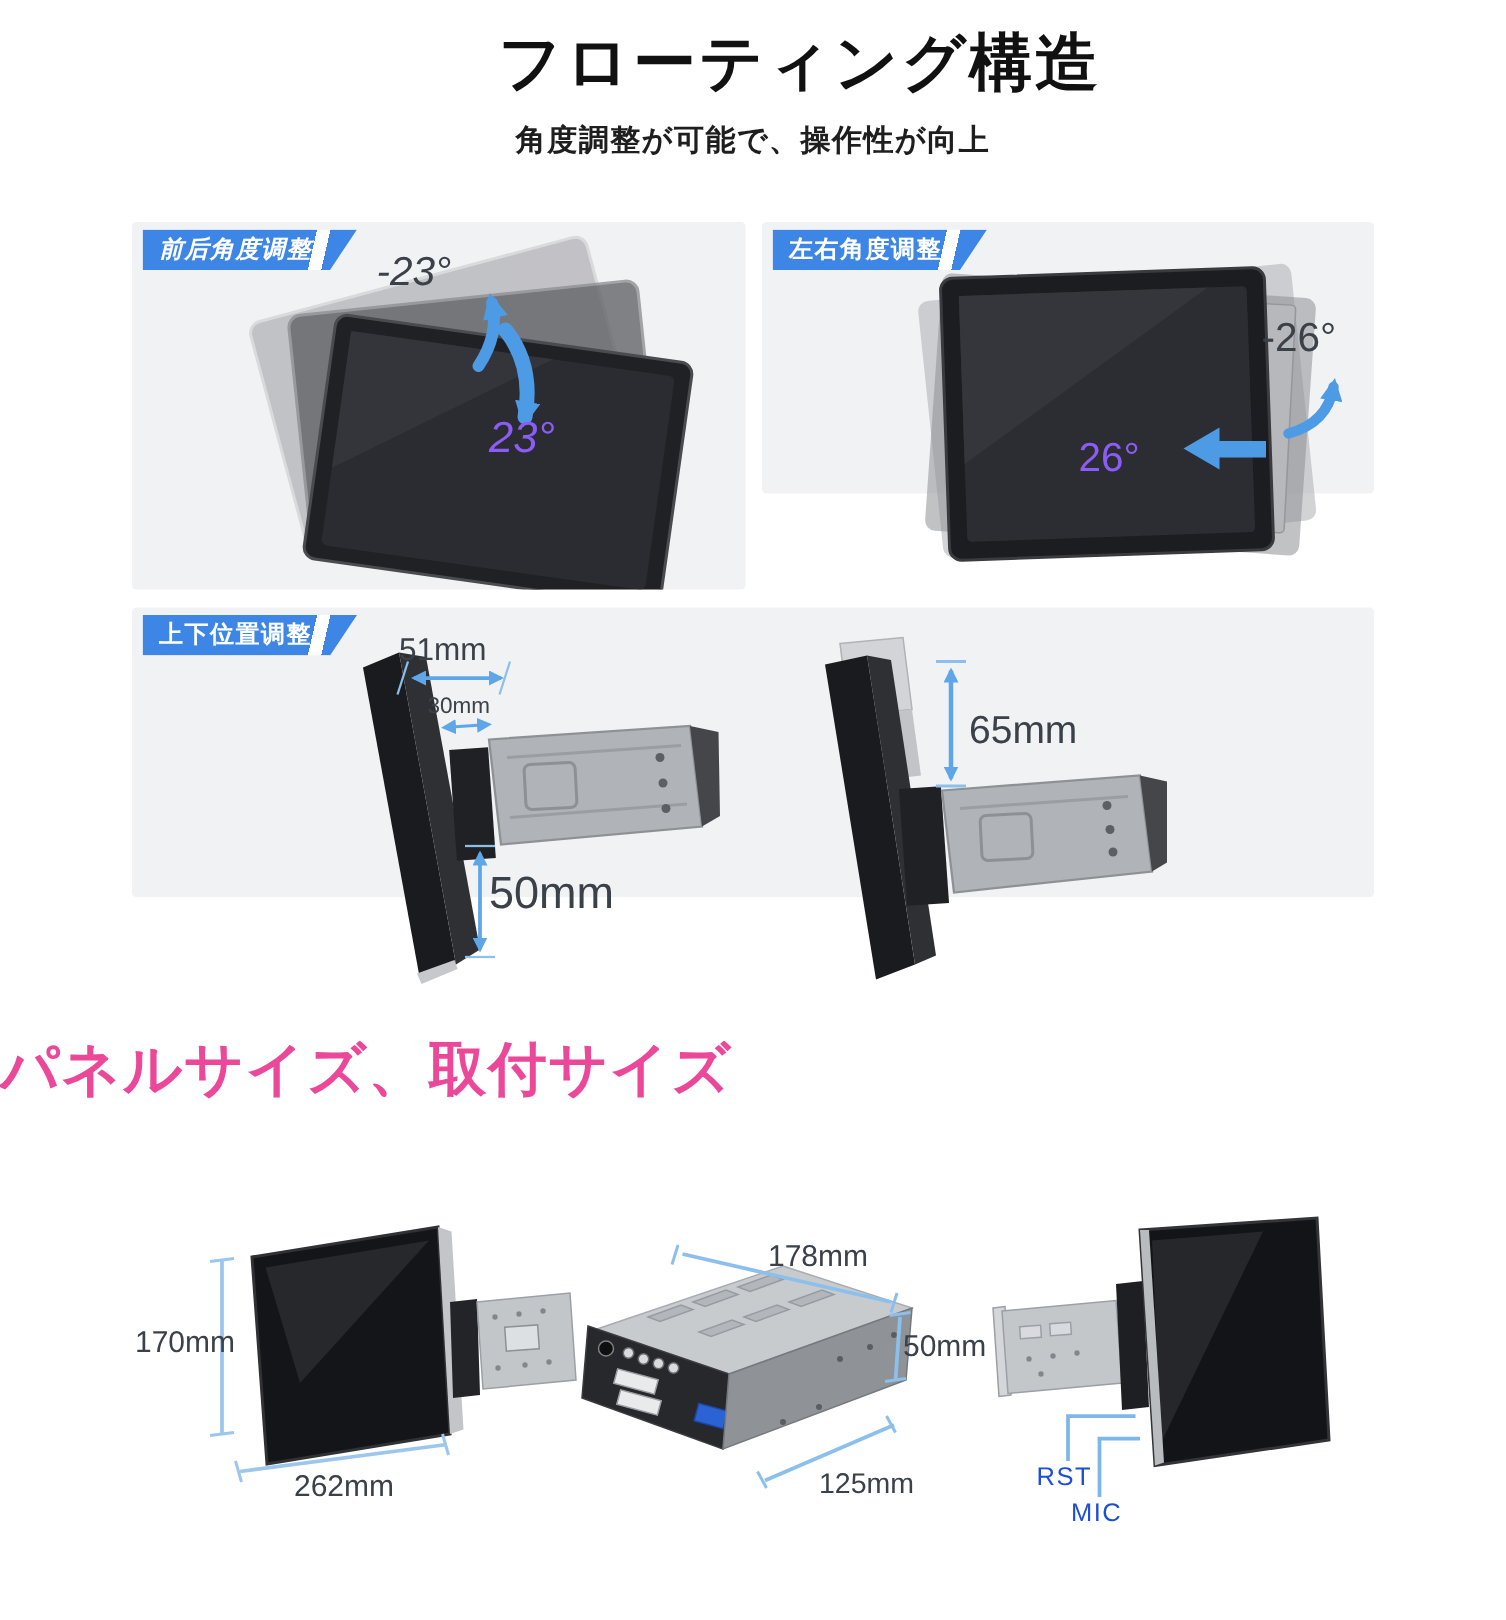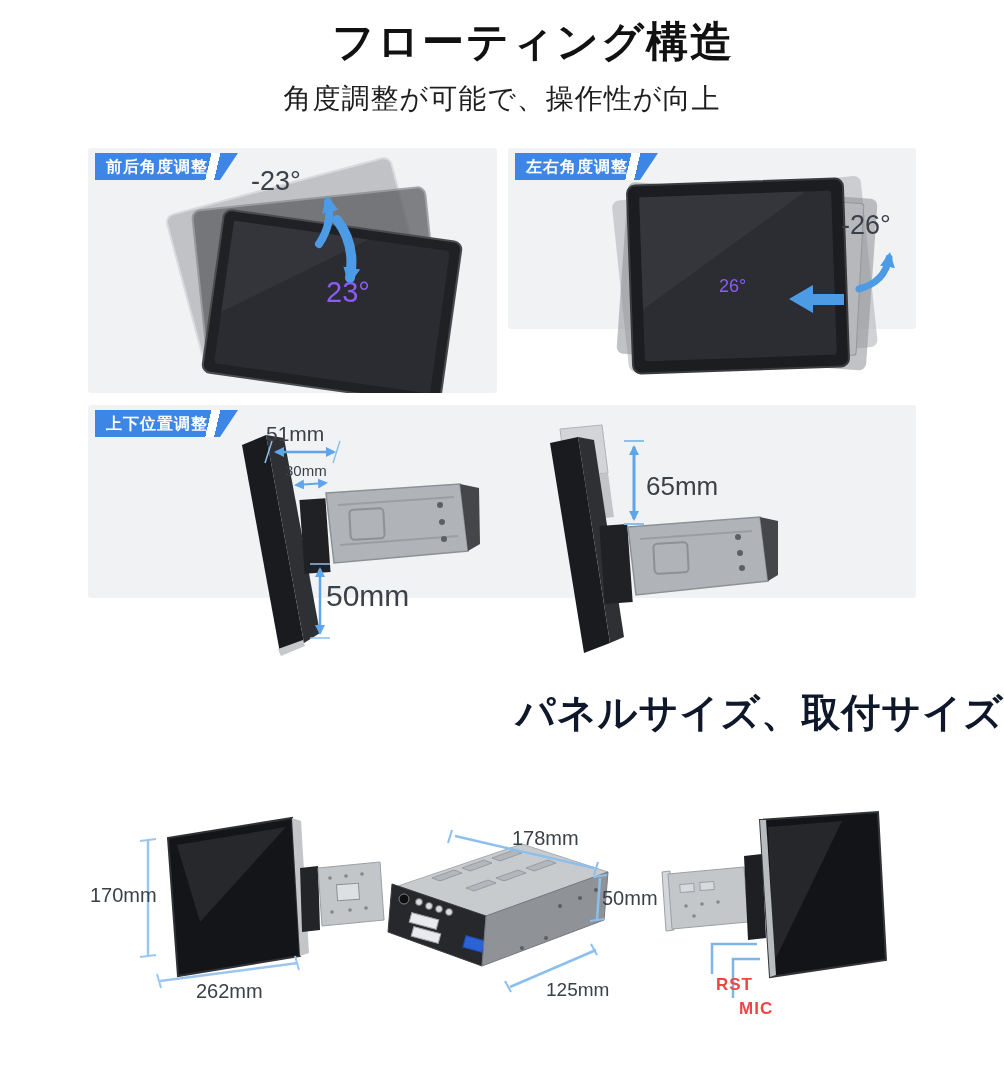--- a/index.html
+++ b/index.html
@@ -6,47 +6,47 @@
   .stage{
     position:relative;width:1004px;height:1080px;overflow:hidden;background:#ffffff;
     font-family:"Liberation Sans","DejaVu Sans",sans-serif;color:#1a1a1a;
   }
   .title{
     position:absolute;left:0;top:14px;width:100%;margin:0;text-align:center;
     font-size:42px;font-weight:800;letter-spacing:2px;color:#111;padding-left:31px;
   }
   .subtitle{
     position:absolute;left:0;top:80px;width:100%;text-align:center;
-    font-size:28px;font-weight:400;letter-spacing:1px;color:#1e1e1e;
+    font-size:20px;font-weight:700;letter-spacing:1px;color:#1e1e1e;
   }
   .sec-title{
-    position:absolute;left:0;top:686px;width:100%;margin:0;text-align:right;
-    font-size:39px;font-weight:800;letter-spacing:1px;color:#0f172a;
+    position:absolute;left:0;top:686px;width:100%;margin:0;text-align:left;
+    font-size:39px;font-weight:800;letter-spacing:1px;color:#ec4899;
   }
   .panel{position:absolute;background:#f1f2f4;border-radius:3px;}
-  .panel-tilt{left:88px;top:148px;width:409px;height:245px;}
+  .panel-tilt{left:88px;top:148px;width:409px;height:245px;font-style:italic;}
   .panel-swivel{left:508px;top:148px;width:408px;height:181px;}
   .panel-vertical{left:88px;top:405px;width:828px;height:193px;}
   .panel svg{position:absolute;left:0;top:0;}
   .tag{
     position:absolute;left:7px;top:5px;height:27px;line-height:27px;
     padding:0 30px 0 11px;font-size:16px;font-weight:700;color:#fff;letter-spacing:1px;
     background:linear-gradient(103deg,#3e86e6 0%,#3e86e6 78%,#ffffff 78%,#ffffff 84%,#3e86e6 84%);
     clip-path:polygon(0 0,100% 0,calc(100% - 18px) 100%,0 100%);
     white-space:nowrap;
   }
   .lbl{position:absolute;white-space:nowrap;line-height:1;}
   .dark{color:#3a4149;font-weight:500;}
   .blue{color:#8b5cf6;font-weight:500;}
-  .gray{color:#ef4444;font-weight:700;margin-left:25px;}
+  .gray{color:#1d4ed8;font-weight:400;}
   
   #lb-tiltback{left:163px;top:20px;font-size:27px;}
   #lb-tiltfwd{left:238px;top:130px;font-size:29px;}
   #lb-swr{left:333px;top:64px;font-size:27px;}
-  #lb-swl{left:211px;top:129px;font-size:18px;}
+  #lb-swl{left:211px;top:144px;font-size:27px;}
   #lb-51{left:178px;top:18px;font-size:21px;}
   #lb-30{left:197px;top:58px;font-size:15px;}
   #lb-50{left:238px;top:176px;font-size:30px;}
   #lb-65{left:558px;top:68px;font-size:26px;}
   
   #lb-170{left:90px;top:885px;font-size:20px;}
   #lb-262{left:196px;top:981px;font-size:20px;}
   #lb-178{left:512px;top:828px;font-size:20px;}
   #lb-50b{left:602px;top:888px;font-size:20px;}
   #lb-125{left:546px;top:980px;font-size:19px;text-align:center;}

